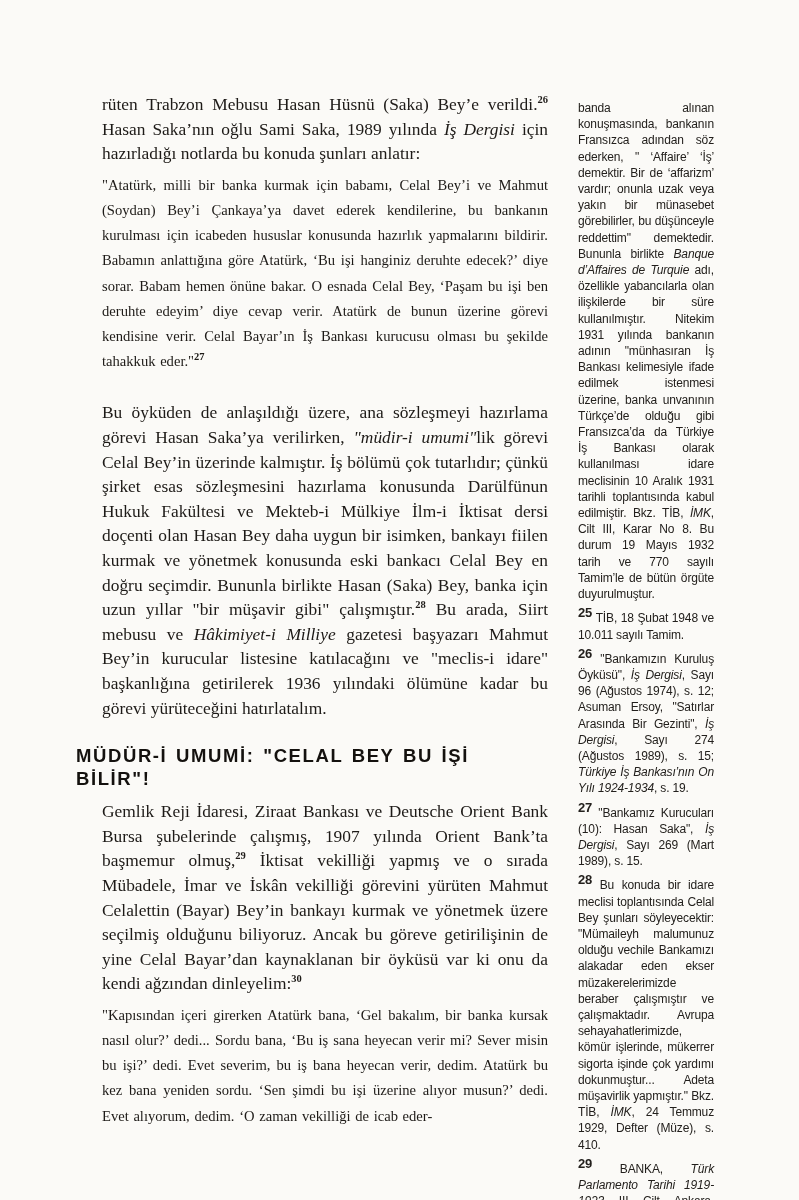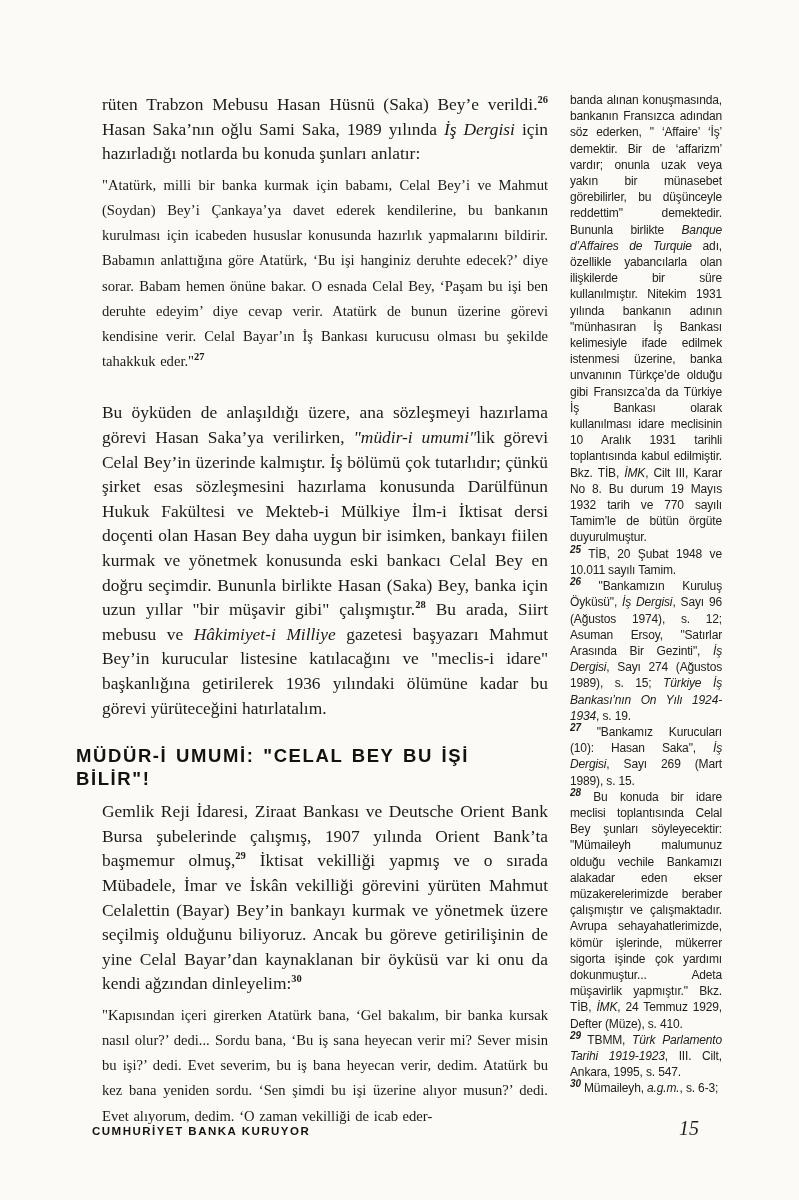--- a/index.html
+++ b/index.html
@@ -69,36 +69,35 @@
     font-size: 18.5px;
     line-height: 23px;
     letter-spacing: 1.6px;
     word-spacing: 2px;
     color: #14110e;
   }
   .section-heading span {
     display: block;
   }
   .side-col .note {
-    margin: 0;
+    margin: 8px;
     font-family: "Liberation Sans", sans-serif;
     font-size: 12px;
     line-height: 16.2px;
     letter-spacing: -0.15px;
     text-align: justify;
     color: #23201d;
     hyphens: auto;
     -webkit-hyphens: auto;
   }
   .side-col .note sup {
     font-weight: 700;
-    font-size: 10px;
+    font-size: 13px;
     line-height: 0;
     vertical-align: super;
-    font-style: italic;
   }
   .page-footer {
     position: absolute;
     left: 92px;
     top: 1117px;
     width: 621px;
     display: flex;
     justify-content: space-between;
     align-items: baseline;
   }
@@ -136,28 +135,24 @@
         <span>BİLİR"!</span>
       </h2>
 
       <p class="body-para"><span>Gemlik Reji İdaresi, Ziraat Bankası ve Deutsche Orient Bank Bursa şubelerinde çalışmış, 1907 yılında Orient Bank’ta başmemur olmuş,</span><sup>29</sup><span> İktisat vekilliği yapmış ve o sırada Mübadele, İmar ve İskân vekilliği görevini yürüten Mahmut Celalettin (Bayar) Bey’in bankayı kurmak ve yönetmek üzere seçilmiş olduğunu biliyoruz. Ancak bu göreve getirilişinin de yine Celal Bayar’dan kaynaklanan bir öyküsü var ki onu da kendi ağzından dinleyelim:</span><sup>30</sup></p>
 
       <blockquote class="quote"><span>"Kapısından içeri girerken Atatürk bana, ‘Gel bakalım, bir banka kursak nasıl olur?’ dedi... Sordu bana, ‘Bu iş sana heyecan verir mi? Sever misin bu işi?’ dedi. Evet severim, bu iş bana heyecan verir, dedim. Atatürk bu kez bana yeniden sordu. ‘Sen şimdi bu işi üzerine alıyor musun?’ dedi. Evet alıyorum, dedim. ‘O zaman vekilliği de icab eder-</span></blockquote>
     </div>
 
     <aside class="side-col">
       <p class="note"><span>banda alınan konuşmasında, bankanın Fransızca adından söz ederken, " ‘Affaire’ ‘İş’ demektir. Bir de ‘affarizm’ vardır; onunla uzak veya yakın bir münasebet görebilirler, bu düşünceyle reddettim" demektedir. Bununla birlikte </span><i>Banque d’Affaires de Turquie</i><span> adı, özellikle yabancılarla olan ilişkilerde bir süre kullanılmıştır. Nitekim 1931 yılında bankanın adının "münhasıran İş Bankası kelimesiyle ifade edilmek istenmesi üzerine, banka unvanının Türkçe’de olduğu gibi Fransızca’da da Türkiye İş Bankası olarak kullanılması idare meclisinin 10 Aralık 1931 tarihli toplantısında kabul edilmiştir. Bkz. TİB, </span><i>İMK</i><span>, Cilt III, Karar No 8. Bu durum 19 Mayıs 1932 tarih ve 770 sayılı Tamim’le de bütün örgüte duyurulmuştur.</span></p>
-      <p class="note"><sup>25</sup><span> TİB, 20 Şubat 1948 ve 10.011 sayılı Tamim.</span></p>
+      <p class="note"><sup>25</sup><span> TİB, 18 Şubat 1948 ve 10.011 sayılı Tamim.</span></p>
       <p class="note"><sup>26</sup><span> "Bankamızın Kuruluş Öyküsü", </span><i>İş Dergisi</i><span>, Sayı 96 (Ağustos 1974), s. 12;  Asuman Ersoy, "Satırlar Arasında Bir Gezinti", </span><i>İş Dergisi</i><span>, Sayı 274 (Ağustos 1989), s. 15; </span><i>Türkiye İş Bankası’nın On Yılı 1924-1934</i><span>, s. 19.</span></p>
       <p class="note"><sup>27</sup><span> "Bankamız Kurucuları (10): Hasan Saka", </span><i>İş Dergisi</i><span>, Sayı 269 (Mart 1989), s. 15.</span></p>
       <p class="note"><sup>28</sup><span> Bu konuda bir idare meclisi toplantısında Celal Bey şunları söyleyecektir: "Mümaileyh malumunuz olduğu vechile Bankamızı alakadar eden ekser müzakerelerimizde beraber çalışmıştır ve çalışmaktadır. Avrupa sehayahatlerimizde, kömür işlerinde, mükerrer sigorta işinde çok yardımı dokunmuştur... Adeta müşavirlik yapmıştır." Bkz. TİB, </span><i>İMK</i><span>, 24 Temmuz 1929, Defter (Müze), s. 410.</span></p>
-      <p class="note"><sup>29</sup><span> TBMM, </span><i>Türk Parlamento Tarihi 1919-1923</i><span>, III. Cilt, Ankara, 1995, s. 547.</span></p>
+      <p class="note"><sup>29</sup><span> BANKA, </span><i>Türk Parlamento Tarihi 1919-1923</i><span>, III. Cilt, Ankara, 1995, s. 547.</span></p>
       <p class="note"><sup>30</sup><span> Mümaileyh, </span><i>a.g.m.</i><span>, s. 6-3;</span></p>
     </aside>
 
   </div>
 
-  <footer class="page-footer">
-    <span class="running-head">CUMHURİYET BANKA KURUYOR</span>
-    <span class="page-number">15</span>
-  </footer>
 
 </div>
 
 </body></html>

